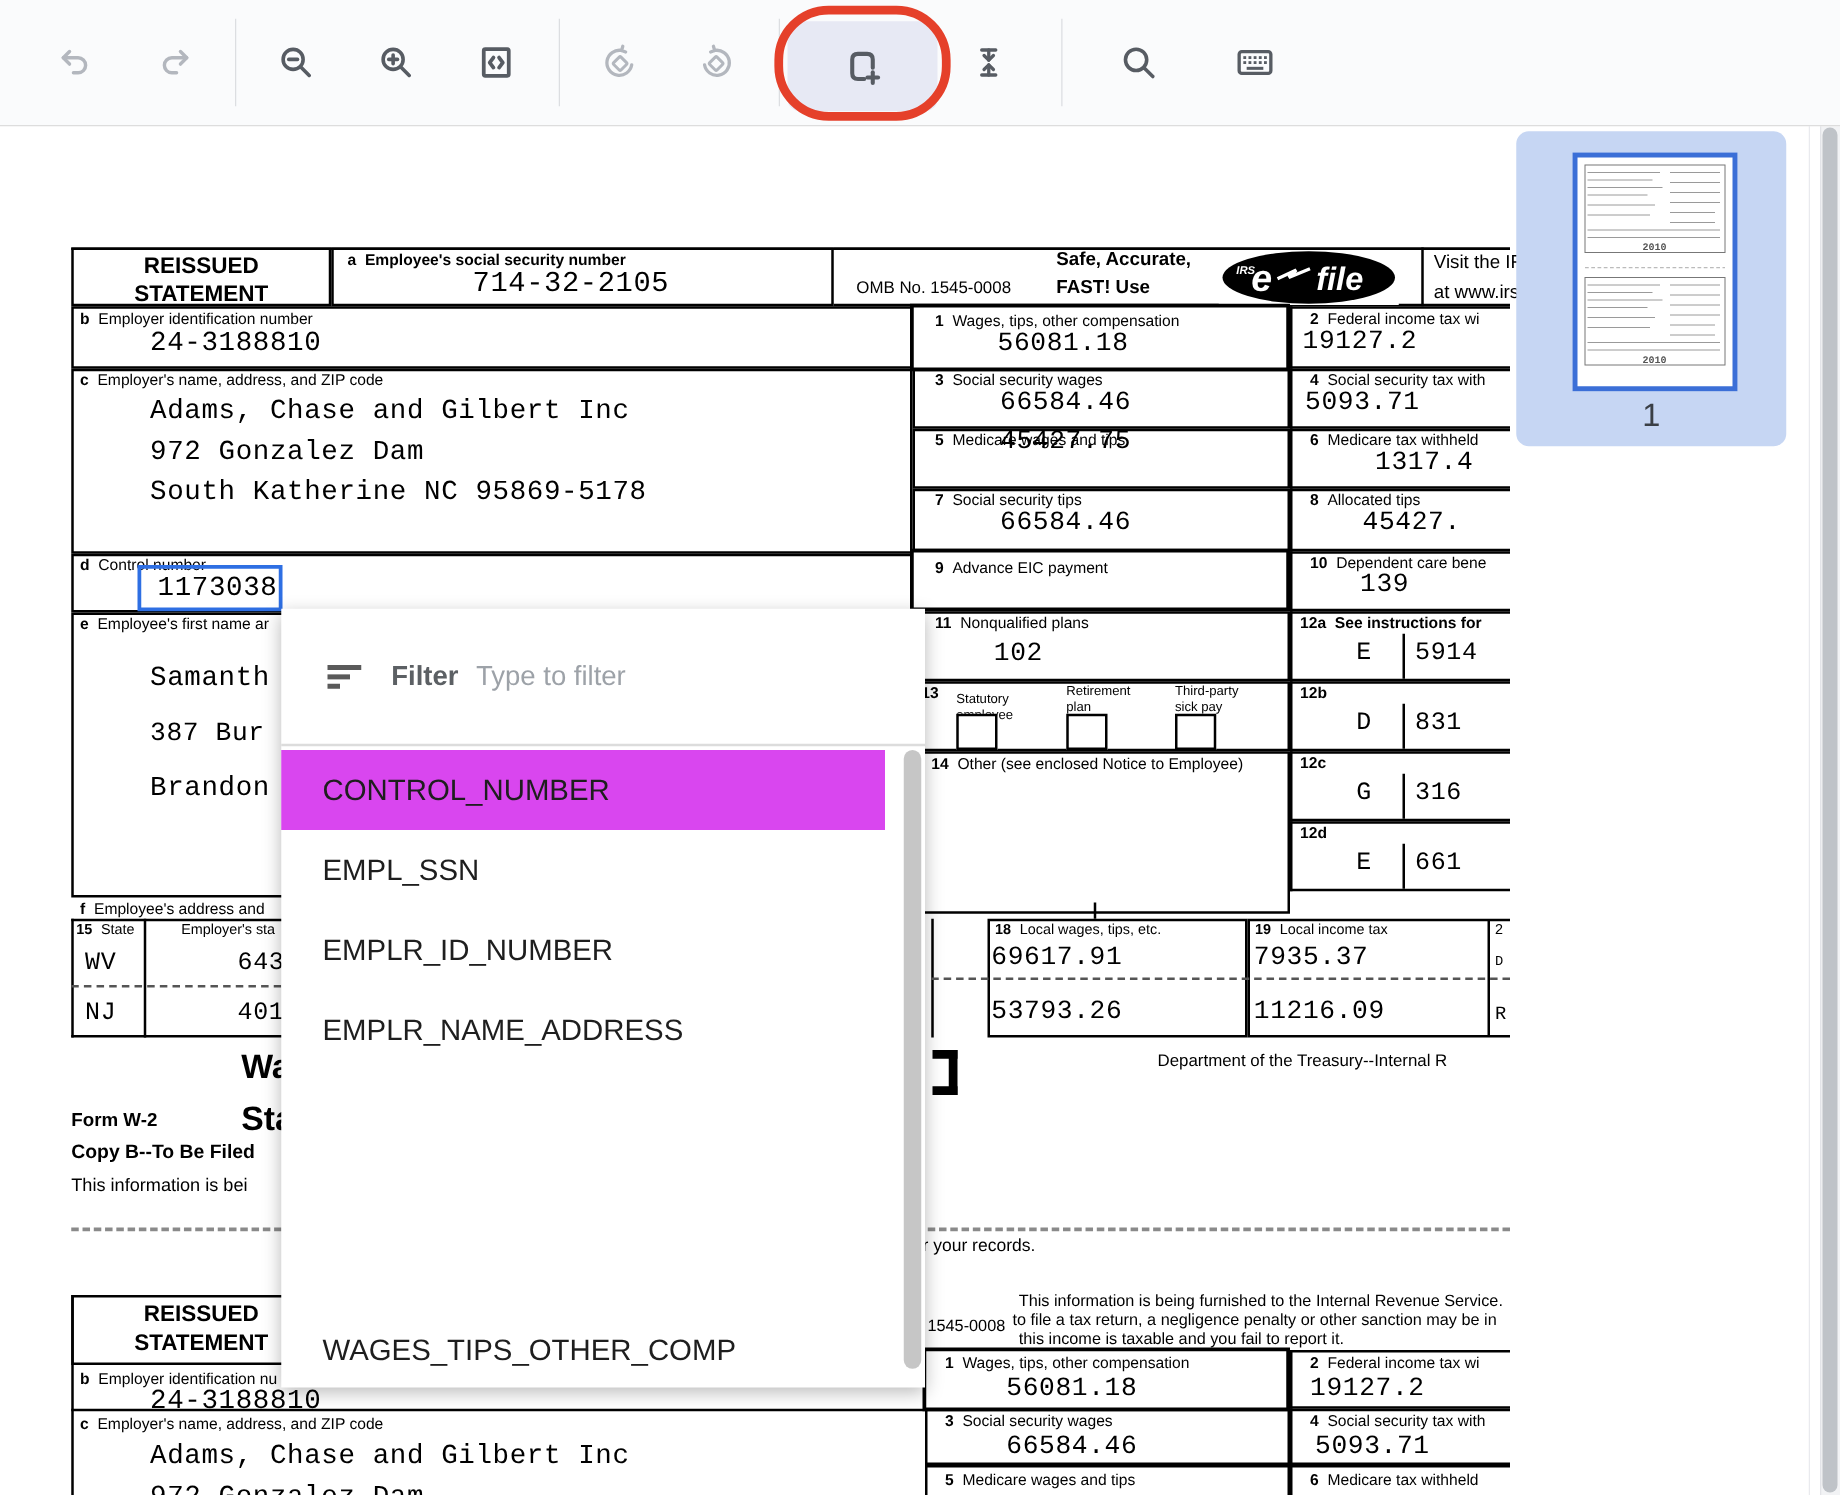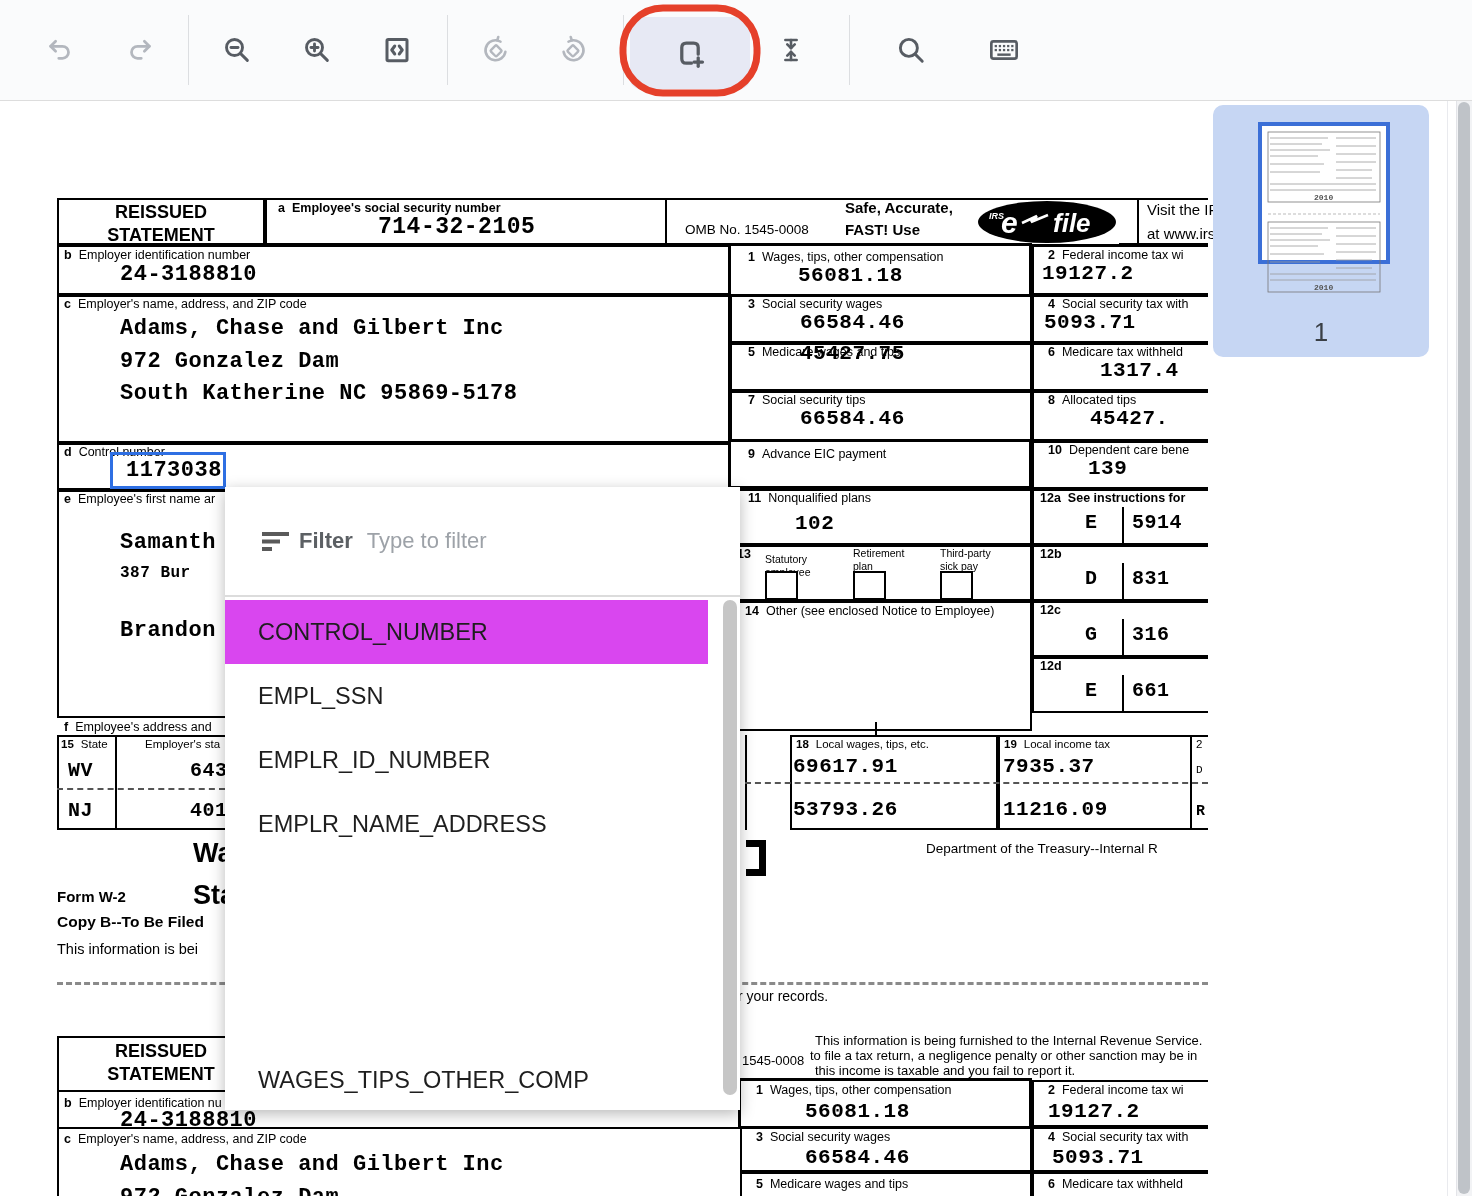--- a/index.html
+++ b/index.html
@@ -18,44 +18,44 @@
   
   #canvas{position:absolute;left:0;top:100px;width:1472px;height:1096px;background:#fff;overflow:hidden}
   .cell{position:absolute;border:2px solid #000;box-sizing:border-box}
   .th{border-width:3px}
   .ncr{border-right:none}
   .lbl{position:absolute;font-size:12.5px;white-space:nowrap}
   .sm{font-size:11.5px}
   .bn{font-weight:700;margin-right:7px}
   .bold{font-weight:700}
   .val{position:absolute;font-family:"Liberation Mono","DejaVu Sans Mono",monospace;
-       font-weight:700;font-size:21px;white-space:nowrap;letter-spacing:.5px}
+       font-weight:400;font-size:21px;white-space:nowrap;letter-spacing:.5px}
   .hl{position:absolute;background:#000;height:2px}
   .vl{position:absolute;background:#000;width:2px}
   .dashl{position:absolute;border-top:2px dashed #555;height:0}
   .bigdash{position:absolute;border-top:3px dashed #8a8a8a;height:0}
   .pre{white-space:pre-line}
   .cb{position:absolute;border:2px solid #000;background:#fff}
   .codesep{position:absolute;width:1.5px;background:#000}
   
   #dropdown{position:absolute;left:225px;top:387px;width:515px;height:623px;background:#fff;
             box-shadow:0 4px 14px rgba(0,0,0,.28);z-index:20}
   #ddhead{position:absolute;left:0;top:0;width:100%;height:110px;border-bottom:2px solid #dcdcdc;
           box-sizing:border-box;display:flex;align-items:center}
-  #ddhead .flabel{font-size:22px;font-weight:700;color:#5c6064;margin-left:8px}
+  #ddhead .flabel{font-size:22px;font-weight:700;color:#5c6064;margin-left:22px}
   #ddhead input{border:none;outline:none;font-size:22px;color:#444;background:transparent;
                 margin-left:12px;width:300px;font-family:"Liberation Sans",sans-serif}
   #ddhead input::placeholder{color:#9da2a8}
   .dditem{position:absolute;left:0;width:483px;height:64px;display:flex;align-items:center;
           font-size:23.5px;color:#1e1e1e;padding-left:33px;box-sizing:border-box;cursor:pointer}
   .dditem.hilite{background:#d946ef}
   #ddscroll{position:absolute;left:498px;top:113px;width:14px;height:495px;background:#c6c6c6;border-radius:7px}
   
   #thumbpanel{position:absolute;left:1213px;top:5px;width:216px;height:252px;background:#c6d6f3;border-radius:10px}
-  #thumb{position:absolute;left:45px;top:17px;width:132px;height:142px;background:#fff;
+  #thumb{position:absolute;left:45px;top:17px;width:132px;height:191px;background:#fff;
          border:4px solid #3b6fd7;box-sizing:border-box;cursor:pointer}
   #pagenum{position:absolute;left:0;top:212px;width:216px;text-align:center;font-size:26px;color:#3a3f45}
   #sidediv{position:absolute;left:1447px;top:0;width:1px;height:1096px;background:#e9eaee}
   #vtrack{position:absolute;left:1456px;top:0;width:16px;height:1096px;background:#f2f3f5;border-left:1px solid #e3e4e8}
   #vthumb{position:absolute;left:1458px;top:2px;width:12px;height:1092px;background:#bfc3c8;border-radius:6px}
   svg{display:block}
 </style>
 </head>
 <body>
 
@@ -256,21 +256,21 @@
   <div class="val" style="left:126px;top:358px;font-size:22px">1173038</div>
   <div class="cell th" style="left:728px;top:339px;width:304px;height:50px"></div>
   <div class="lbl" style="left:748px;top:347px"><span class="bn">9</span><span>Advance EIC payment</span></div>
   <div class="cell ncr" style="left:1032px;top:341px;width:176px;height:48px"></div>
   <div class="lbl" style="left:1048px;top:343px"><span class="bn">10</span><span>Dependent care bene</span></div>
   <div class="val" style="left:1088px;top:357px">139</div>
 
   <div class="cell" style="left:57px;top:390px;width:683px;height:228px"></div>
   <div class="lbl" style="left:64px;top:392px"><span class="bn">e</span><span>Employee's first name ar</span></div>
   <div class="val" style="left:120px;top:430px;font-size:22px">Samanth</div>
-  <div class="val" style="left:120px;top:464px;font-size:16px">387 Bur</div>
+  <div class="val" style="left:120px;top:476px;font-size:21px">387 Bur</div>
   <div class="val" style="left:120px;top:518px;font-size:22px">Brandon</div>
 
   <div class="cell" style="left:730px;top:389px;width:302px;height:56px"></div>
   <div class="lbl" style="left:748px;top:391px"><span class="bn">11</span><span>Nonqualified plans</span></div>
   <div class="val" style="left:795px;top:412px">102</div>
 
   <div class="cell" style="left:730px;top:445px;width:302px;height:56px"></div>
   <div class="lbl bold" style="left:737px;top:447px">13</div>
   <div class="lbl pre" style="left:765px;top:453px;font-size:10.5px;line-height:1.25;white-space:pre-line">Statutory
 employee</div>

